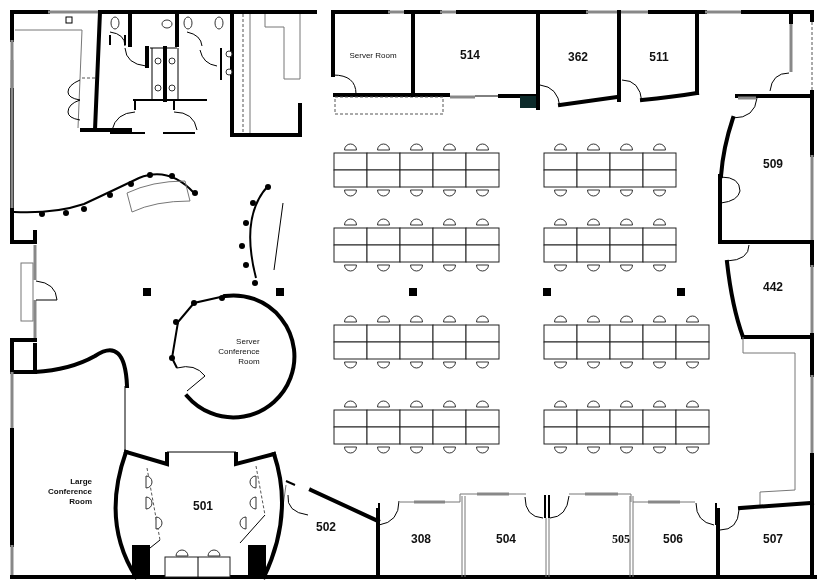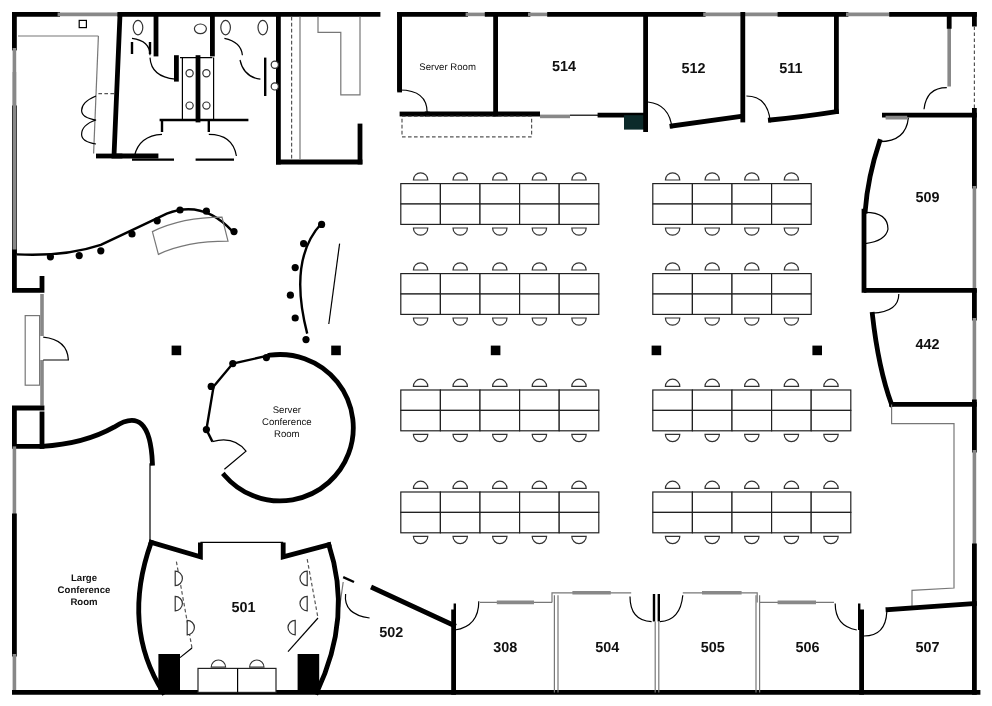--- a/index.html
+++ b/index.html
@@ -6,21 +6,21 @@
   body { width: 827px; height: 588px; overflow: hidden; position: relative; font-family: "Liberation Sans", sans-serif; }
   svg { position: absolute; left: 0; top: 0; }
   .wall { stroke: #000; stroke-width: 4; fill: none; stroke-linecap: square; }
   .wall-thin { stroke: #000; stroke-width: 2; fill: none; }
   .win { stroke: #888; stroke-width: 3; fill: none; }
   .line { stroke: #000; stroke-width: 1; fill: none; }
   .grey { stroke: #777; stroke-width: 1; fill: none; }
   .dash { stroke: #555; stroke-width: 1; fill: none; stroke-dasharray: 3 2; }
   .desk { stroke: #222; stroke-width: 1; fill: #fff; }
   .chair { stroke: #333; stroke-width: 1; fill: #fff; }
-  .label { position: absolute; color: #111; text-align: center; white-space: nowrap; transform: translate(-50%, -50%); }
+  .label { position: absolute; color: #111; text-align: right; white-space: nowrap; transform: translate(-50%, -50%); }
   .num { font-size: 12px; font-weight: bold; }
   .name { font-size: 8px; line-height: 10px; }
 </style>
 </head>
 <body>
 
 <svg width="827" height="588" viewBox="0 0 827 588" xmlns="http://www.w3.org/2000/svg">
 
   <g>
 
@@ -423,30 +423,30 @@
     <path class="chair" d="M256,497 a6,6 0 0 0 0,12 z"></path>
     <path class="chair" d="M246,517 a6,6 0 0 0 0,12 z"></path>
     <path class="chair" d="M176,556 a6,6 0 0 1 12,0 z"></path>
     <path class="chair" d="M208,556 a6,6 0 0 1 12,0 z"></path>
   </g>
 </svg>
 
 <div>
   <div class="label name" style="left:373px;top:56px;">Server Room</div>
   <div class="label num" style="left:470px;top:55px;">514</div>
-  <div class="label num" style="left:578px;top:57px;">512</div>
+  <div class="label num" style="left:578px;top:57px;">362</div>
   <div class="label num" style="left:659px;top:57px;">511</div>
   <div class="label num" style="left:773px;top:164px;">509</div>
   <div class="label num" style="left:773px;top:287px;">442</div>
   <div class="label name" style="left:239px;top:352px;white-space:pre;">Server
 Conference
 Room</div>
   <div class="label name" style="left:70px;top:492px;white-space:pre;font-weight:bold;">Large
 Conference
 Room</div>
   <div class="label num" style="left:203px;top:506px;">501</div>
   <div class="label num" style="left:326px;top:527px;">502</div>
   <div class="label num" style="left:421px;top:539px;">308</div>
   <div class="label num" style="left:506px;top:539px;">504</div>
-  <div class="label num" style="left:594px;top:539px;">505</div>
+  <div class="label num" style="left:621px;top:539px;font-family:Liberation Serif, serif;">505</div>
   <div class="label num" style="left:673px;top:539px;">506</div>
   <div class="label num" style="left:773px;top:539px;">507</div>
 </div>
 
 </body></html>

